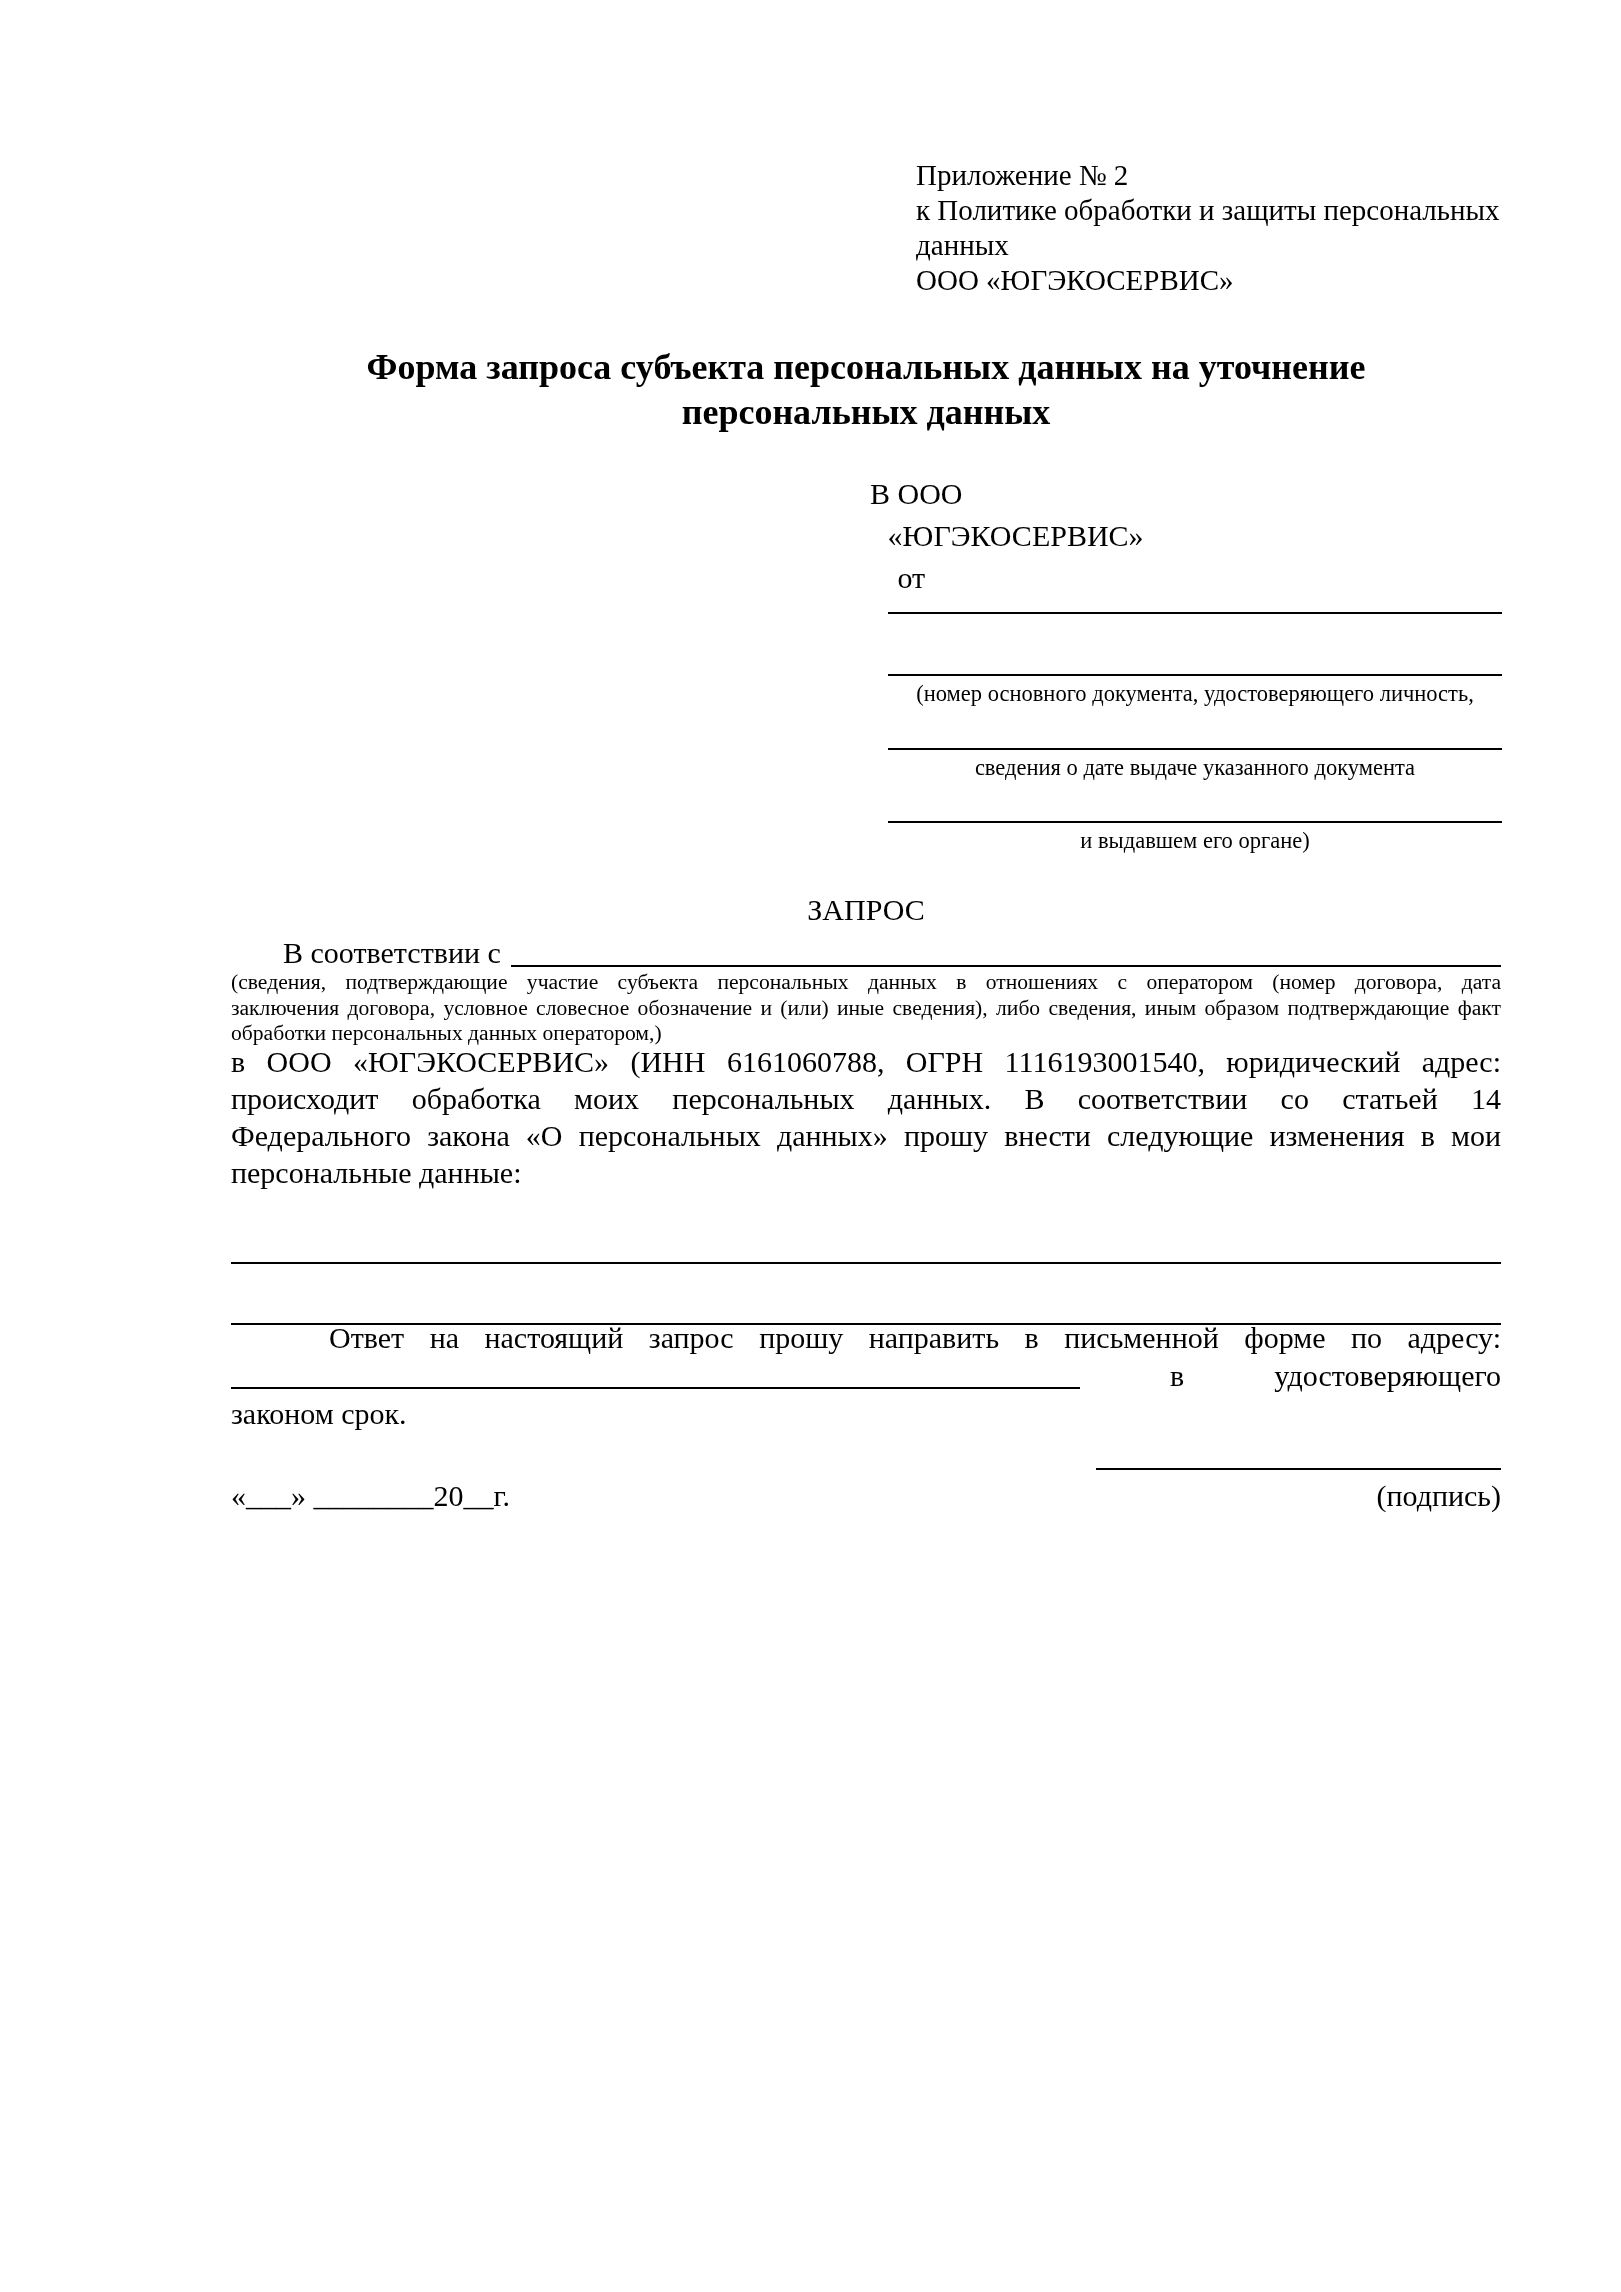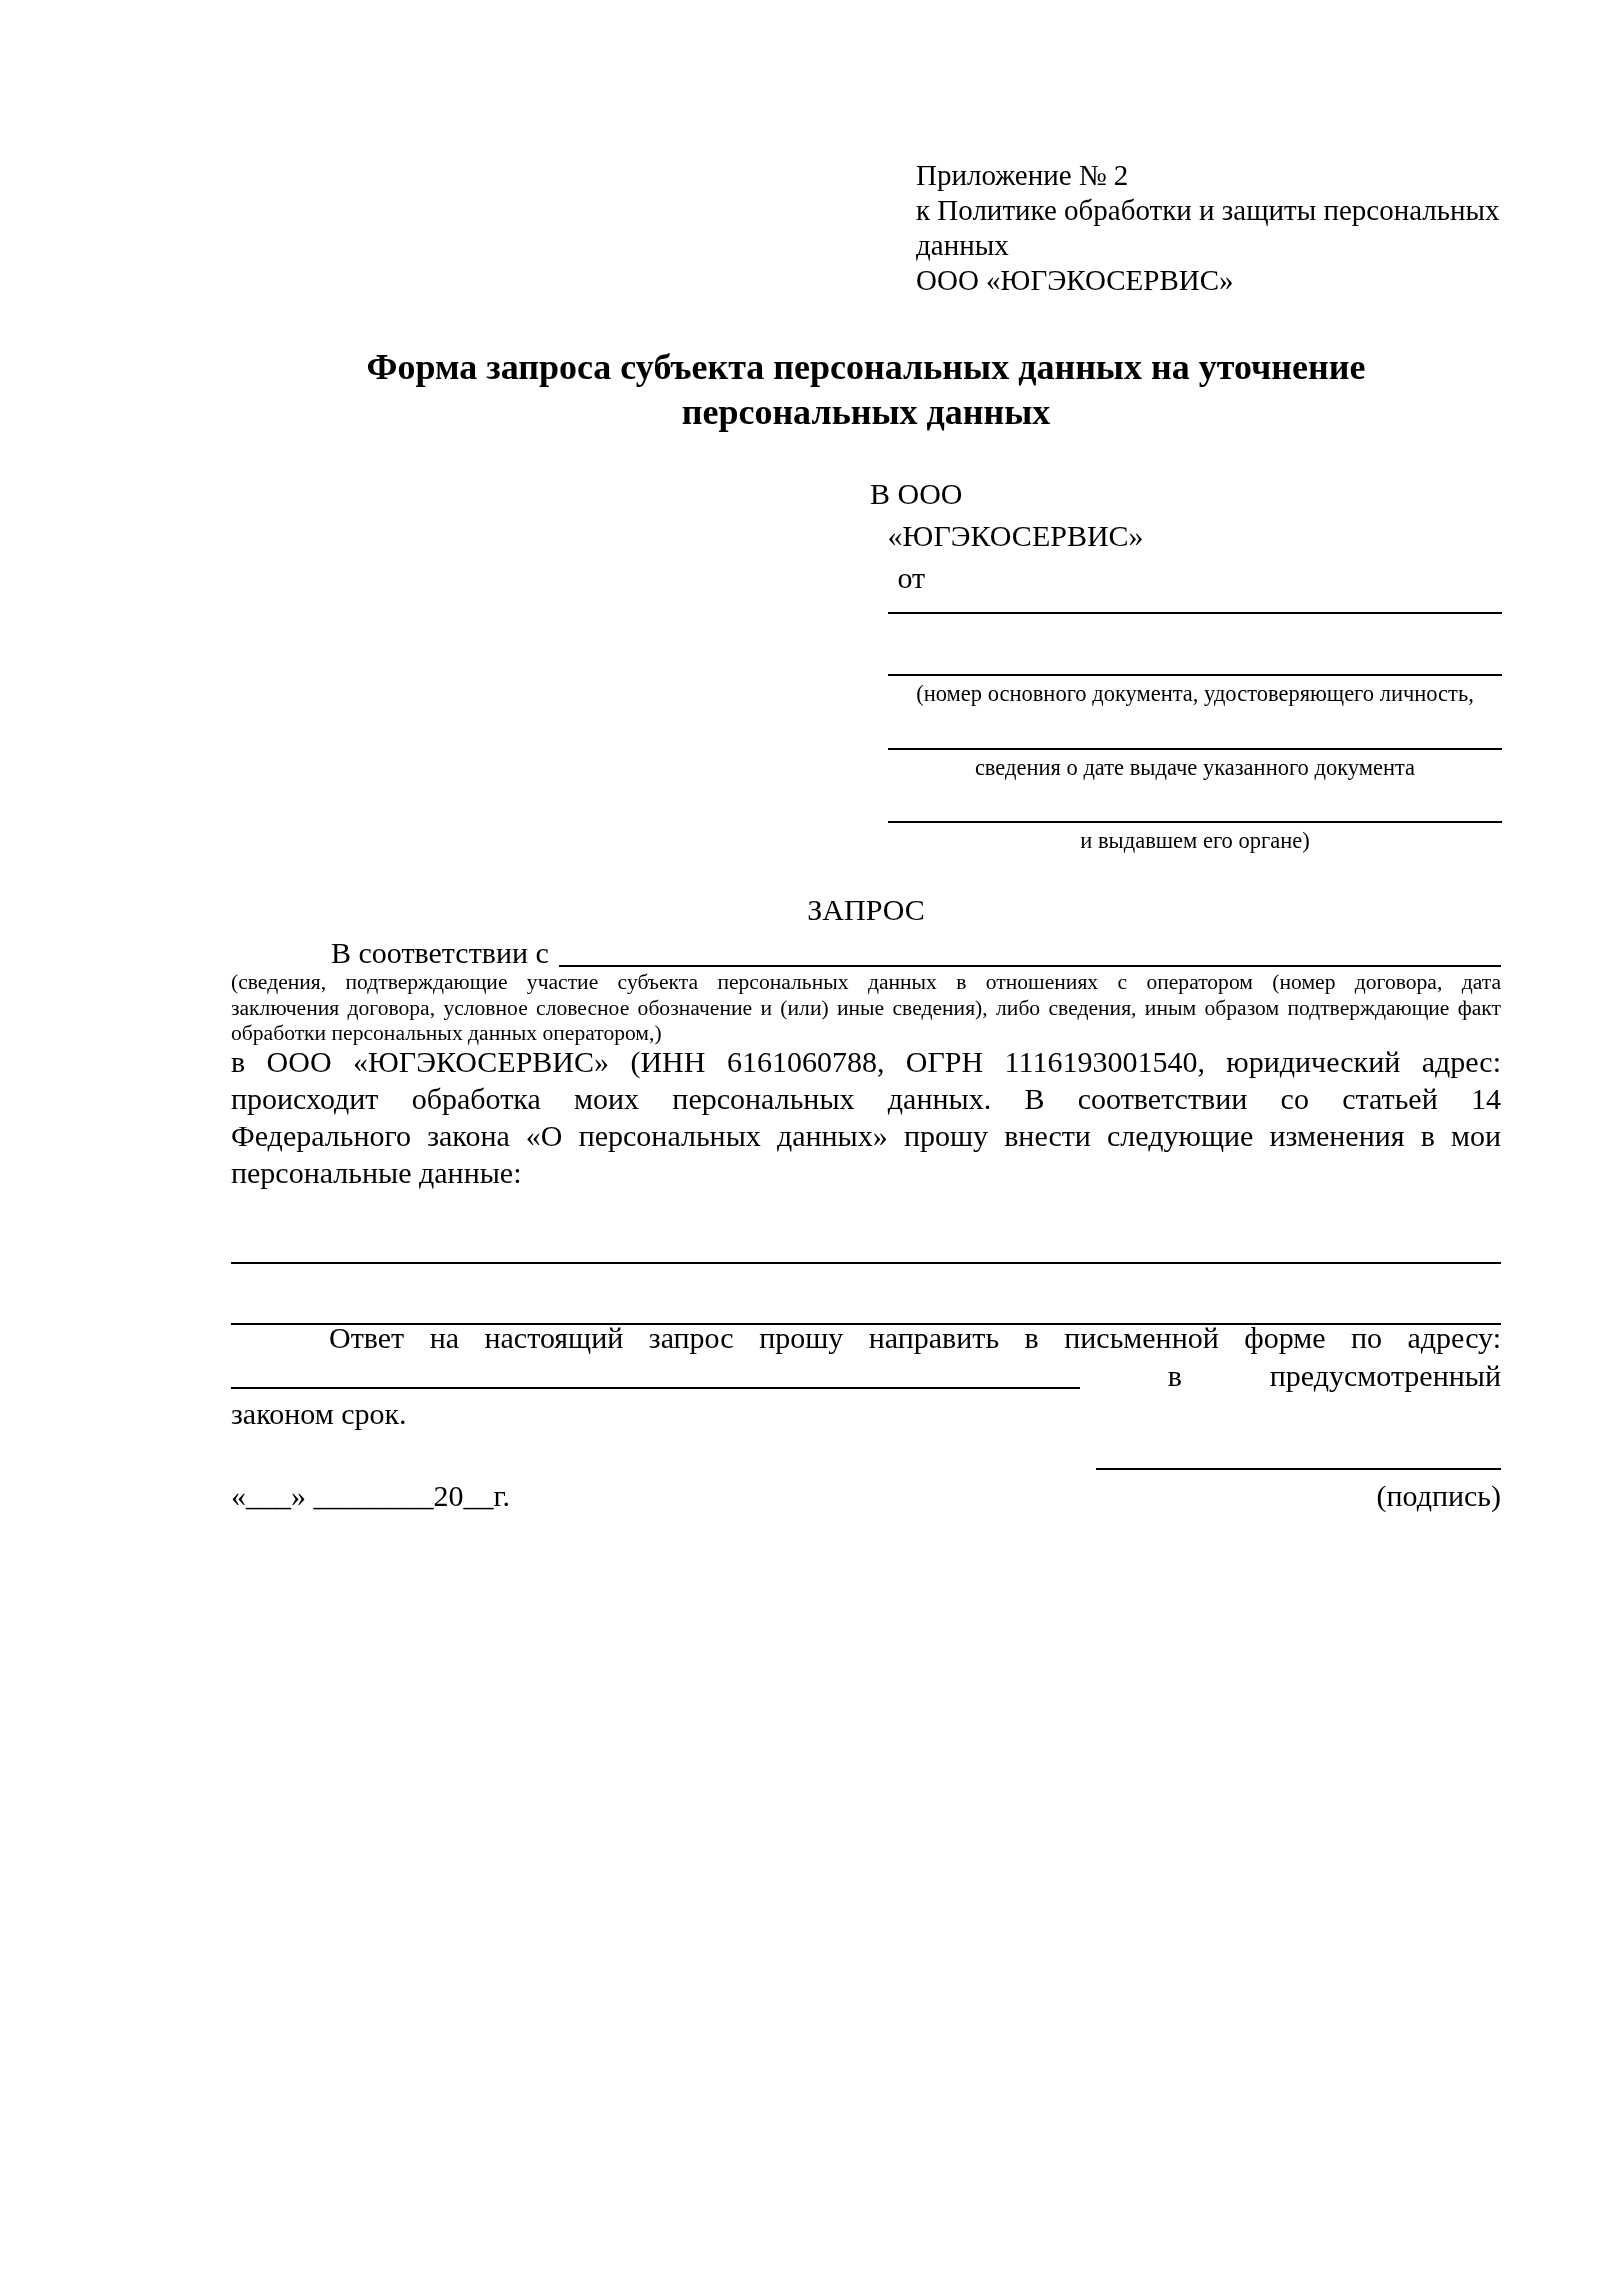--- a/index.html
+++ b/index.html
@@ -56,21 +56,21 @@
     left: 231px; top: 890px; width: 1270px;
     font-size: 30px; line-height: 39px;
     text-align: center;
   }
 
   .intro-row {
     left: 231px; top: 933px; width: 1270px;
     display: flex; align-items: flex-end;
     font-size: 30px; line-height: 39px;
   }
-  .intro-row .intro-text { margin-left: 100px; white-space: nowrap; }
+  .intro-row .intro-text { margin-left: 52px; white-space: nowrap; }
   .intro-row .fill {
     flex: 1; border-bottom: 2.9px solid #000;
     margin-left: 9.8px; margin-bottom: 4.9px;
   }
 
   .small-note {
     left: 231px; top: 970px; width: 1270px;
     font-size: 21.6px; line-height: 25.5px;
   }
   .jline { text-align: justify; text-align-last: justify; white-space: normal; font-family: Liberation Serif, serif; }
@@ -163,21 +163,21 @@
   </div>
 
   <div class="abs blank-line" style="top:1262px"></div>
   <div class="abs blank-line" style="top:1323px"></div>
 
   <div class="abs answer-par">
     <div class="first jline">Ответ на настоящий запрос прошу направить в письменной форме по адресу:</div>
     <div class="answer-row2">
       <span class="addr-fill"></span>
       <span>в</span>
-      <span>предусмотренный</span>
+      <span>удостоверяющего</span>
     </div>
     <div>законом срок.</div>
   </div>
 
   <div class="abs footer-row">
     <span>«___» ________20__г.</span>
     <span class="sign-group">
       <span class="sign-line"></span>
       <span>(подпись)</span>
     </span>

